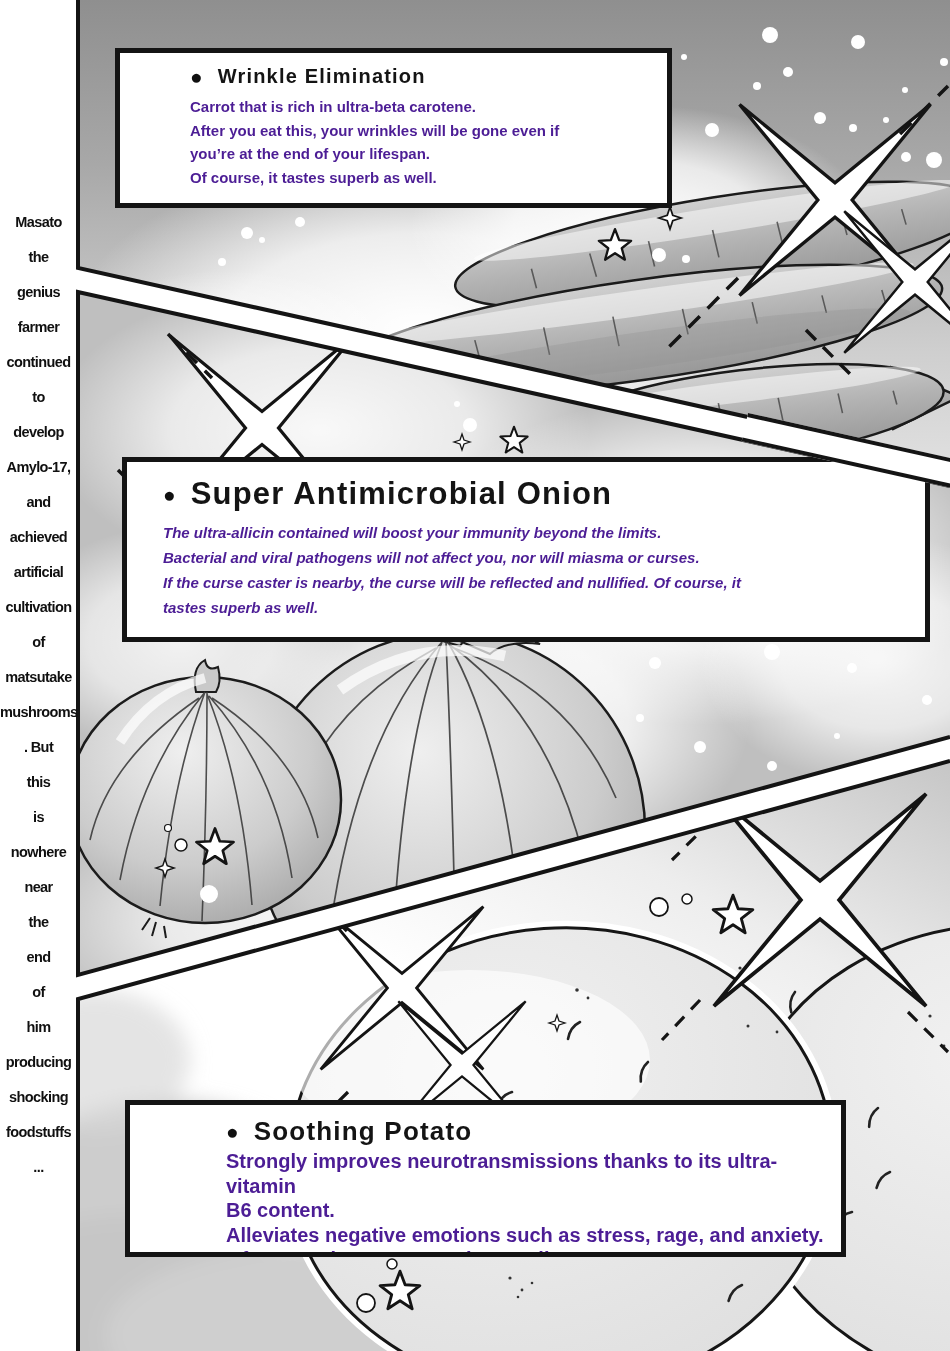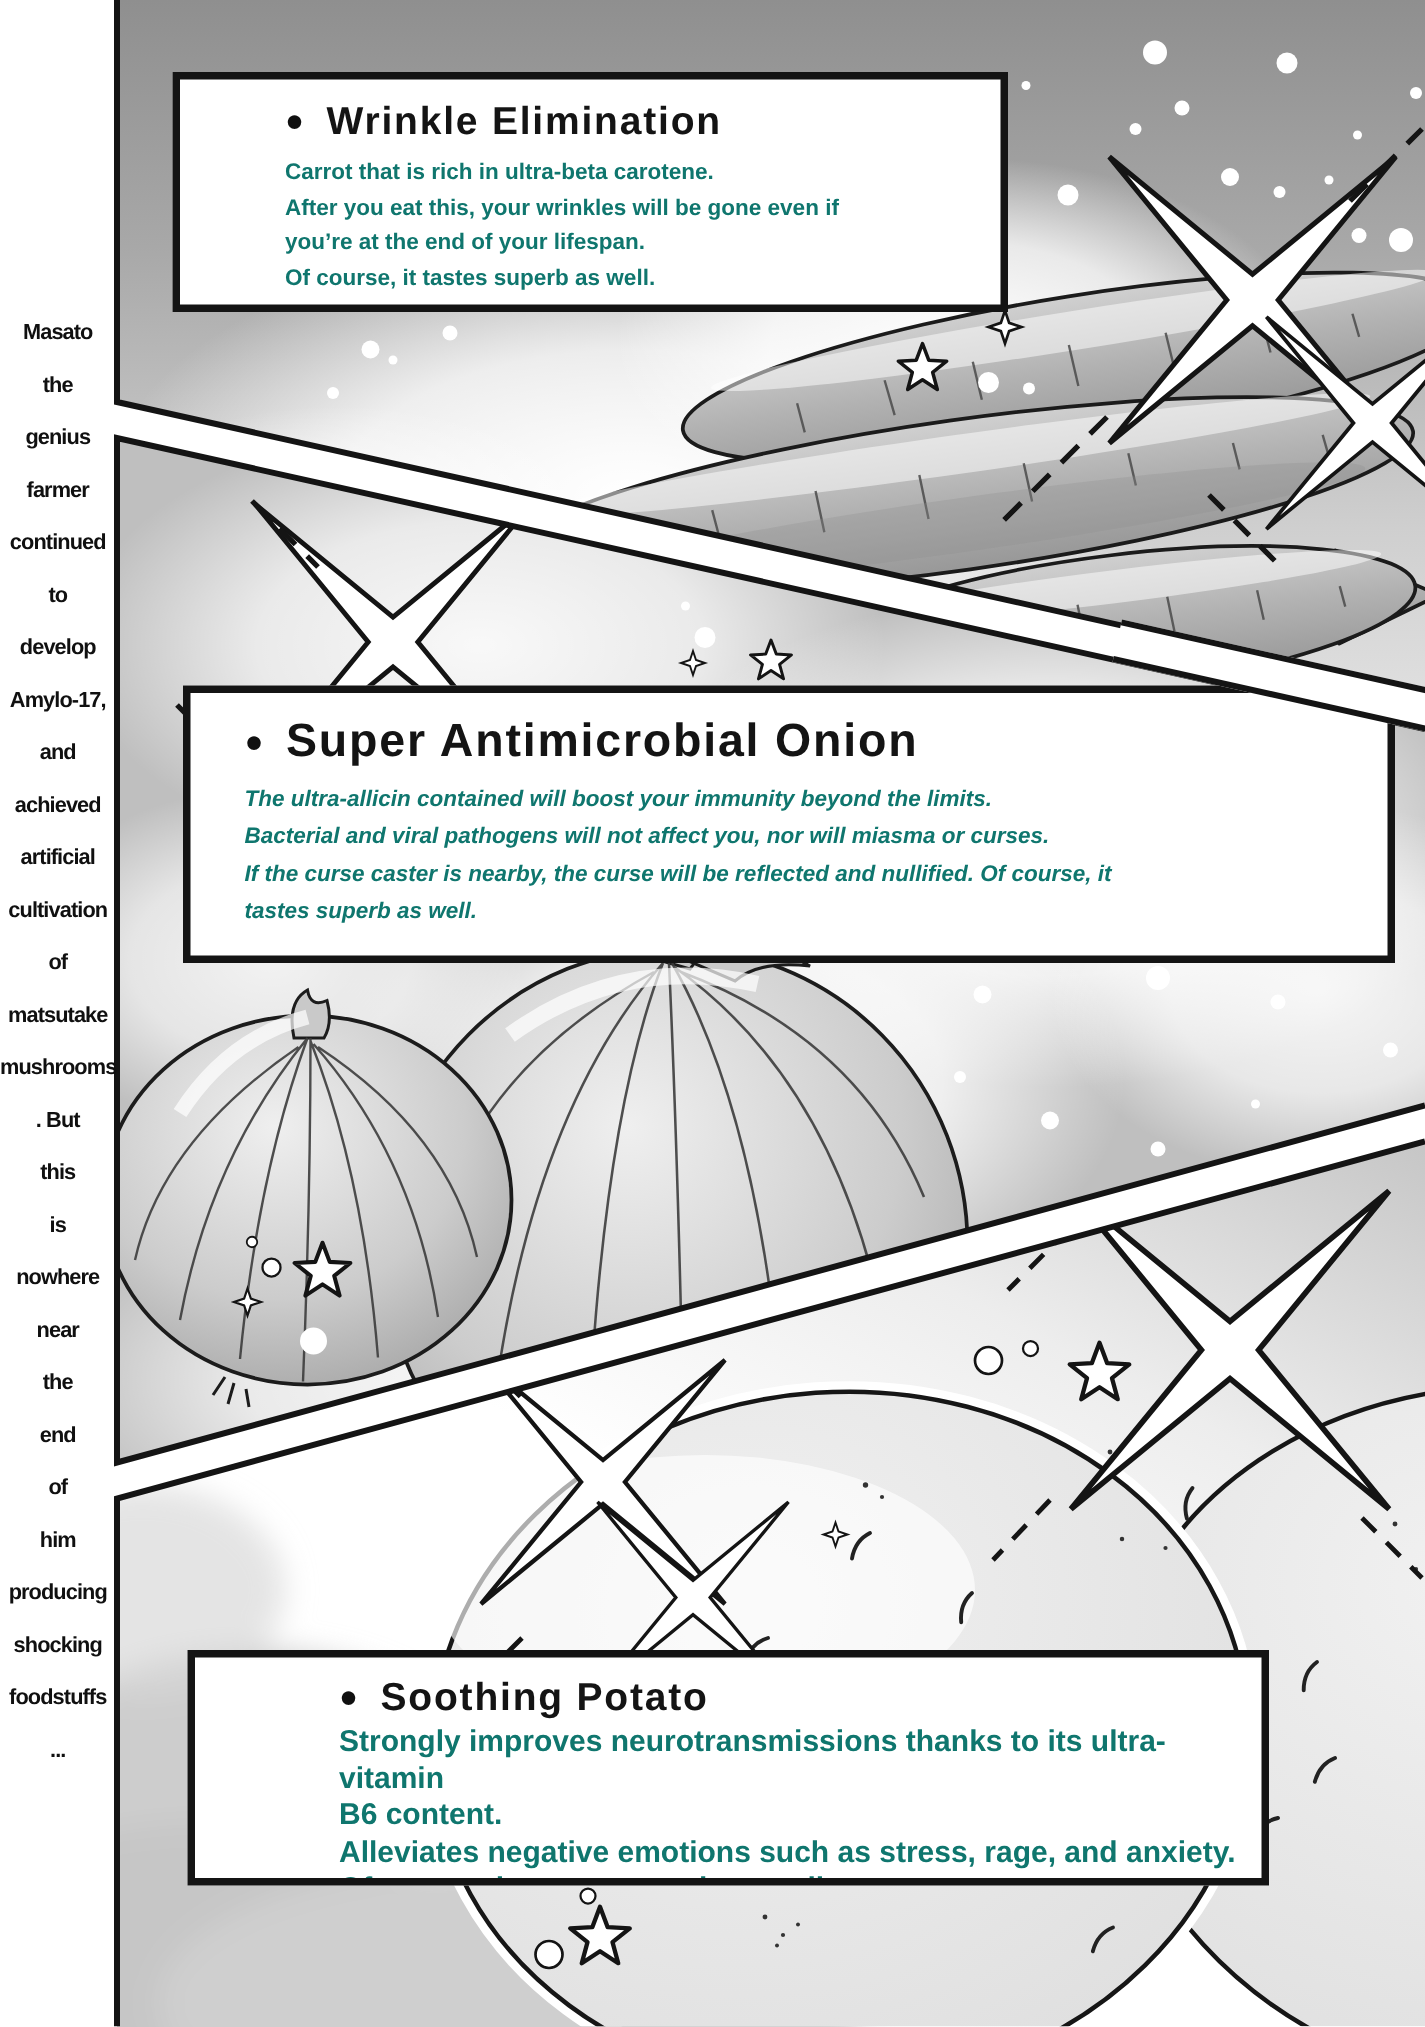--- a/index.html
+++ b/index.html
@@ -21,24 +21,24 @@
   .infobox{
     position:absolute;z-index:2;background:#ffffff;border:5px solid #141414;
     box-sizing:border-box;overflow:hidden;
   }
   .box-title-row{display:flex;align-items:center;}
   .bullet{font-size:21px;line-height:1;margin-right:15px;color:#101010;}
   .box-title{
     margin:0;font-weight:bold;color:#141414;letter-spacing:1.2px;
   }
   .box-body{
-    margin:0;font-weight:bold;color:#0f766e;white-space:pre-line;
+    margin:0;font-weight:bold;color:#4c1d95;white-space:pre-line;
   }
   .box1{left:115px;top:48px;width:557px;height:160px;padding:12px 10px 0 70px;}
-  .box1 .box-title{font-size:26px;}
+  .box1 .box-title{font-size:20px;}
   .box1 .box-body{margin-top:7px;font-size:15px;line-height:23.5px;}
   .box2{left:122px;top:457px;width:808px;height:185px;padding:14px 12px 0 36px;}
   .box2 .box-title{font-size:31px;text-align:right;}
   .box2 .box-body{margin-top:8px;font-size:15px;line-height:25px;font-style:italic;}
   .box3{left:125px;top:1100px;width:721px;height:157px;padding:11px 10px 0 96px;}
   .box3 .box-title{font-size:26px;}
   .box3 .box-body{margin-top:2px;font-size:20px;line-height:24.5px;}
   
   .gutter-band{
     position:absolute;left:748px;top:413px;width:215px;height:21px;z-index:3;

